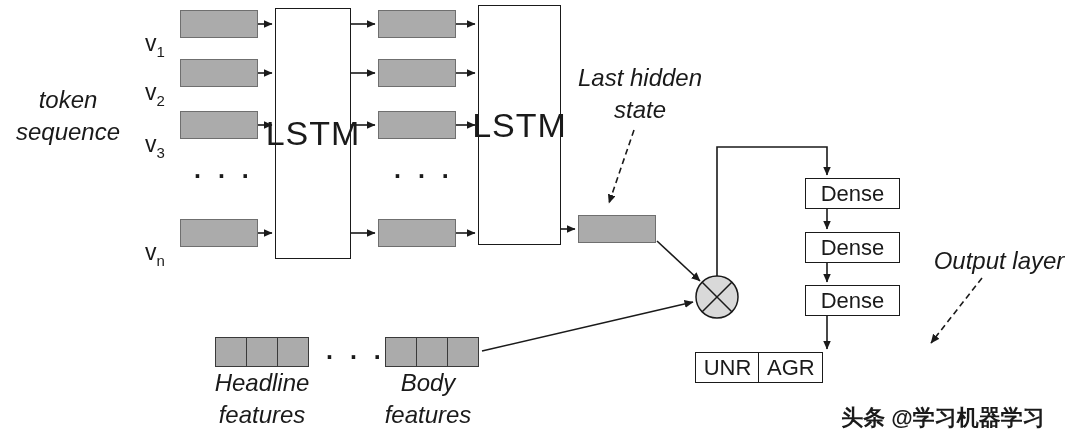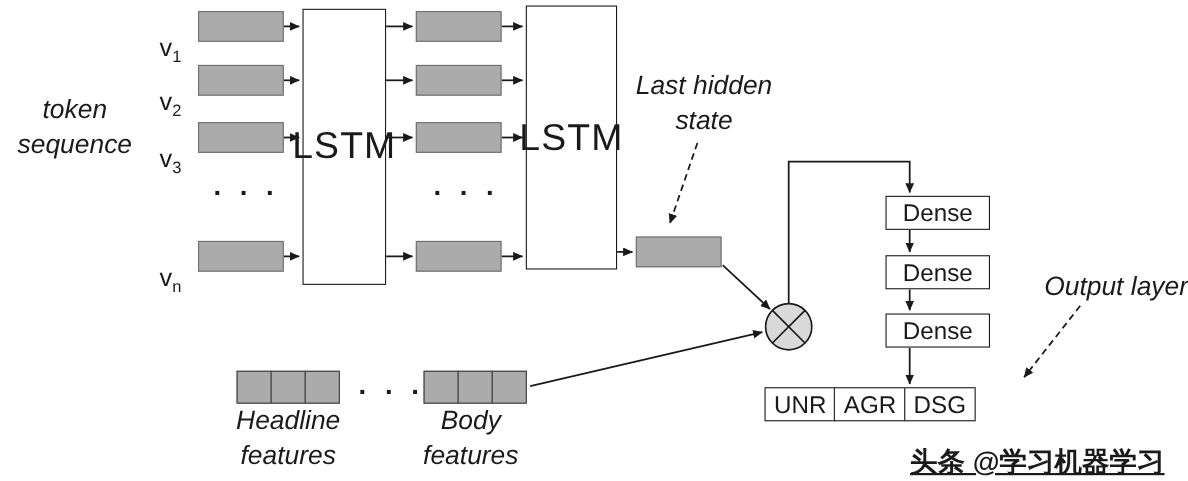--- a/index.html
+++ b/index.html
@@ -29,21 +29,21 @@
   .dots { position: absolute; font-size: 25px; font-weight: bold; letter-spacing: 5px; }
   .fgrid { position: absolute; display: flex; }
   .fcell { width: 32px; height: 30px; background: #ababab; border: 1px solid #3a3a3a; }
   .fcell + .fcell { margin-left: -1px; }
   .outrow { position: absolute; left: 695px; top: 352px; display: flex; }
   .ocell {
     width: 65px; height: 31px; background: #fff; border: 1.6px solid #1a1a1a;
     display: flex; align-items: center; justify-content: center; font-size: 22px;
   }
   .ocell + .ocell { margin-left: -1.6px; }
-  .watermark { position: absolute; left: 818px; top: 403px; width: 250px; text-align: center; font-size: 25px; font-weight: 600; text-decoration: underline; }
+  .watermark { position: absolute; left: 818px; top: 403px; width: 250px; text-align: center; font-size: 22px; font-weight: 600; }
 </style>
 </head>
 <body>
 
 <div class="canvas">
 
   <svg class="connectors" width="1080" height="437" viewBox="0 0 1080 437">
     <defs>
       <marker id="ah" markerUnits="userSpaceOnUse" markerWidth="10" markerHeight="9" refX="8.5" refY="4" orient="auto">
         <path d="M0,0 L9,4 L0,8 Z" fill="#1a1a1a"></path>
@@ -115,27 +115,26 @@
   <div class="gbox" style="left:578px; top:215px;"></div>
   <div class="lbl" style="left:565px; top:62px; width:150px;">
     <span>Last hidden</span>
     <span>state</span>
   </div>
 
   <div class="dense" style="top:178px;">Dense</div>
   <div class="dense" style="top:232px;">Dense</div>
   <div class="dense" style="top:285px;">Dense</div>
 
-  <div class="lbl" style="left:918px; top:245px; width:162px;text-align:right;">
+  <div class="lbl" style="left:918px; top:245px; width:162px;">
     <span>Output layer</span>
   </div>
   <div class="outrow">
     <div class="ocell">UNR</div>
     <div class="ocell">AGR</div>
-    <div class="ocell">DSG</div>
   </div>
 
   <div class="fgrid" style="left:215px; top:337px;">
     <div class="fcell"></div>
     <div class="fcell"></div>
     <div class="fcell"></div>
   </div>
   <div class="dots" style="left:326px; top:336px;">. . .</div>
 
   <div class="fgrid" style="left:385px; top:337px;">

